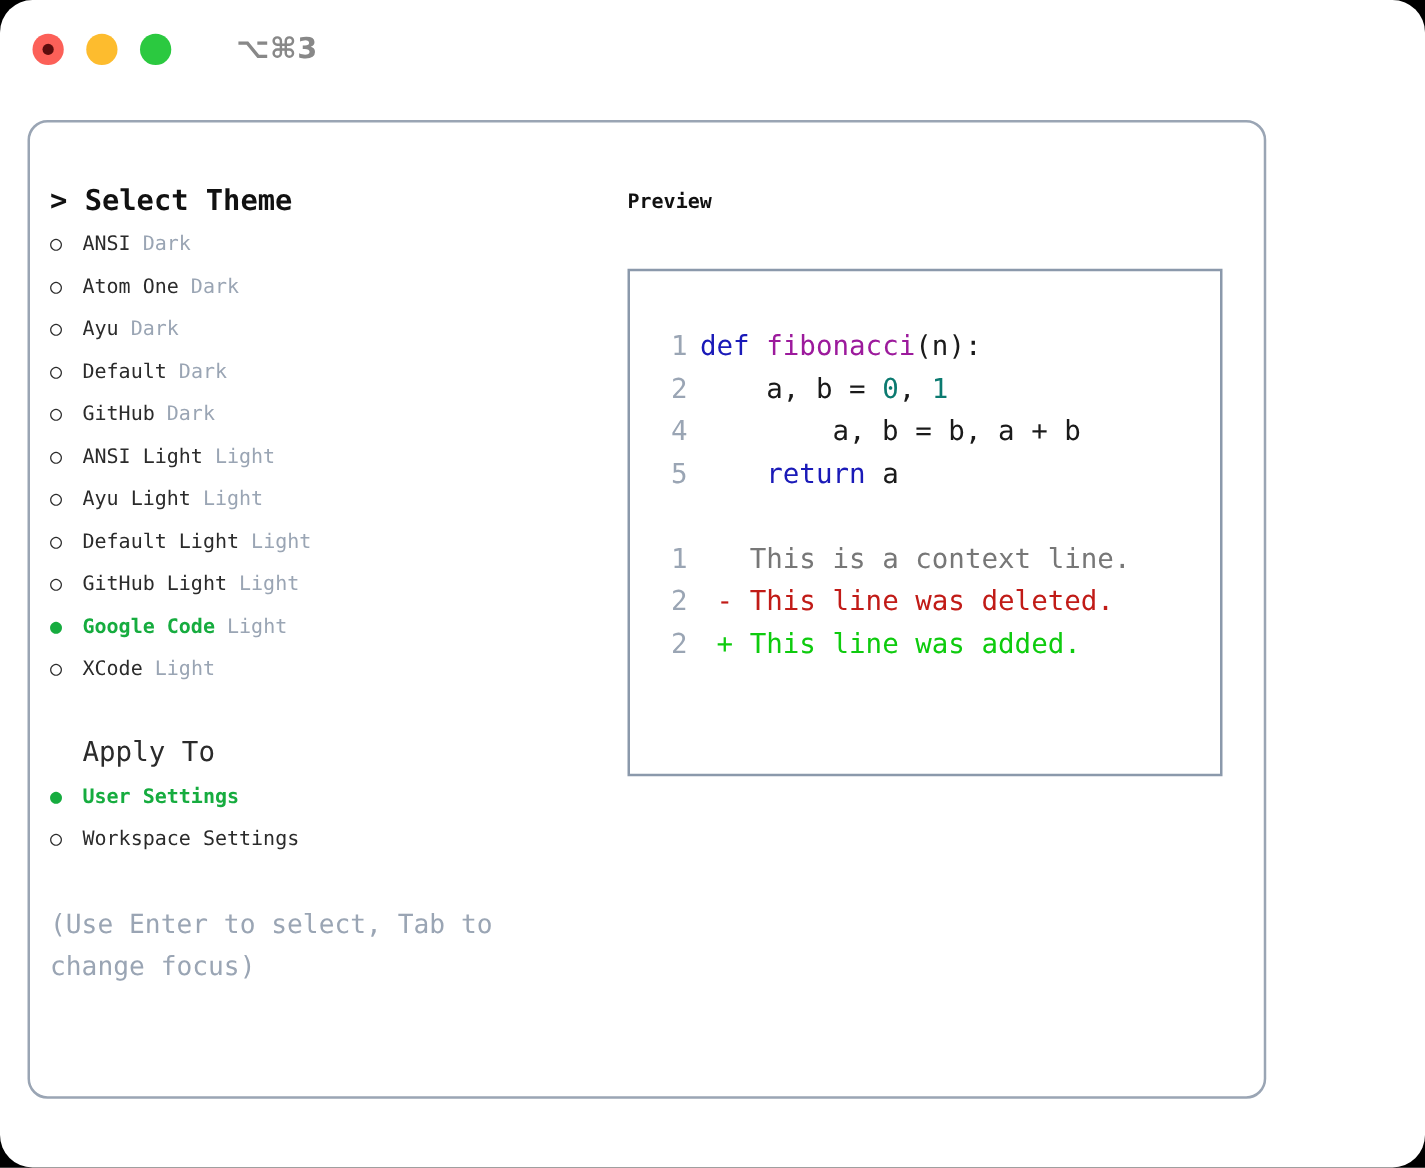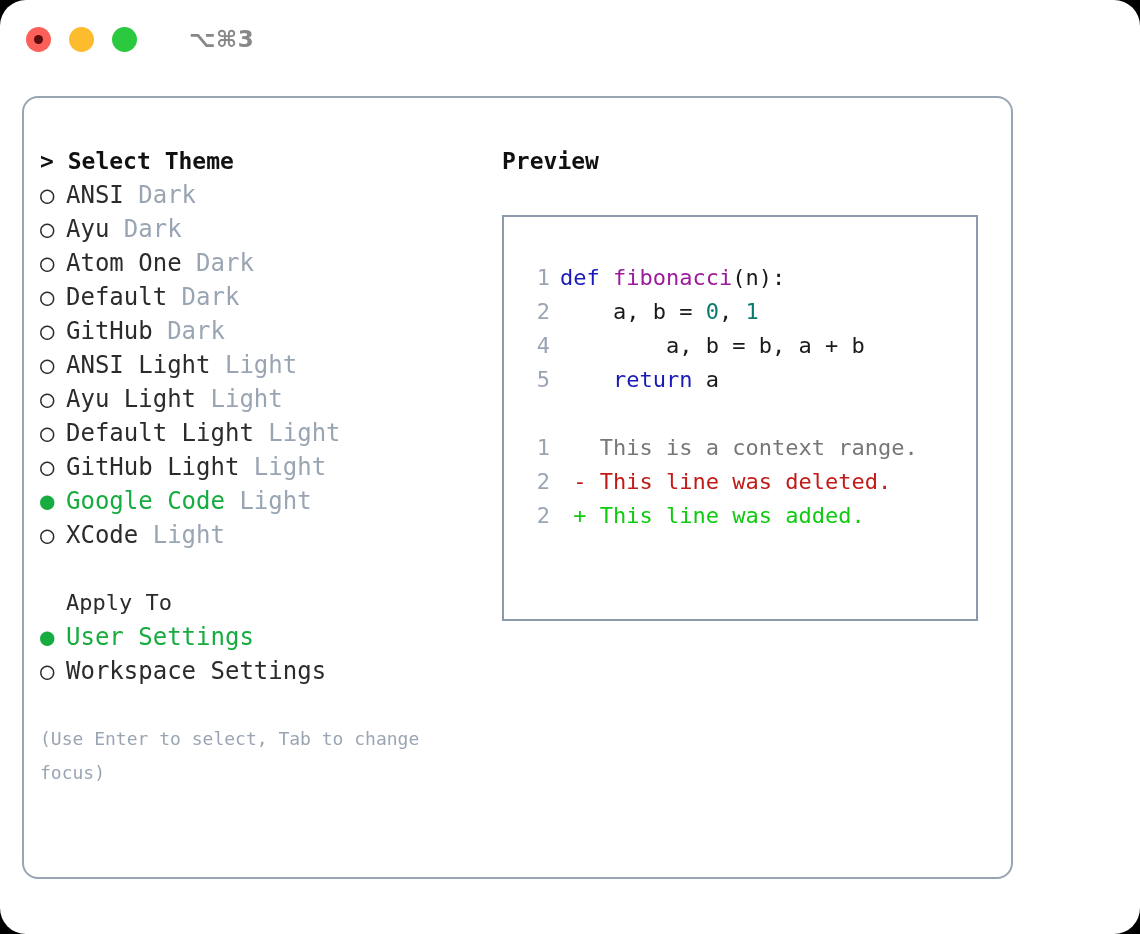--- a/index.html
+++ b/index.html
@@ -98,63 +98,63 @@
   }
   .header-row {
     font-size: 23px;
     font-weight: bold;
     color: #111111;
     line-height: 34px;
     white-space: pre;
     margin-bottom: 0px;
   }
   .opt-row {
-    font-size: 24px;
+    font-size: 16px;
     line-height: 34px;
     color: #2b2b2b;
     white-space: pre;
     display: block;
   }
   .bullet {
     display: inline-block;
     width: 26px;
     color: #2b2b2b;
   }
   .bullet.sel { color: #16ac3f; }
   .opt-label  { color: #2b2b2b; }
-  .opt-row.selected .opt-label { color: #16ac3f; }
+  .opt-row.selected .opt-label { color: #16ac3f; font-weight: bold; }
   .opt-suffix { color: #9aa5b4; }
 
   .section-head {
     font-size: 22px;
     line-height: 34px;
     color: #2b2b2b;
     white-space: pre;
     margin-top: 34px;
   }
   .section-head .bullet { color: transparent; }
 
   .hint {
     margin-top: 34px;
-    font-size: 18px;
+    font-size: 21px;
     line-height: 34px;
     color: #9aa5b4;
     width: 420px;
     white-space: pre-wrap;
   }
 
   
   .right-col {
     position: absolute;
     left: 478px;
     top: 46px;
     width: 490px;
   }
   .preview-title {
-    font-size: 23px;
+    font-size: 16px;
     font-weight: bold;
     color: #111111;
     line-height: 34px;
   }
   .preview-box {
     margin-top: 37px;
     width: 476px;
     height: 406px;
     border: 2px solid #8b99ab;
     background: #ffffff;
@@ -198,22 +198,22 @@
 
   <div class="panel">
     <div class="panel-inner">
 
       <div class="left-col">
 
         <div class="header-row"><span>&gt;</span><span> </span><span>Select Theme</span></div>
 
         <div id="theme-list">
             <div class="opt-row"><span class="bullet">○ </span><span class="opt-label">ANSI</span><span class="opt-suffix"> Dark</span></div>
+            <div class="opt-row"><span class="bullet">○ </span><span class="opt-label">Atom One</span><span class="opt-suffix"> Dark</span></div>
             <div class="opt-row"><span class="bullet">○ </span><span class="opt-label">Ayu</span><span class="opt-suffix"> Dark</span></div>
-            <div class="opt-row"><span class="bullet">○ </span><span class="opt-label">Atom One</span><span class="opt-suffix"> Dark</span></div>
             <div class="opt-row"><span class="bullet">○ </span><span class="opt-label">Default</span><span class="opt-suffix"> Dark</span></div>
             <div class="opt-row"><span class="bullet">○ </span><span class="opt-label">GitHub</span><span class="opt-suffix"> Dark</span></div>
             <div class="opt-row"><span class="bullet">○ </span><span class="opt-label">ANSI Light</span><span class="opt-suffix"> Light</span></div>
             <div class="opt-row"><span class="bullet">○ </span><span class="opt-label">Ayu Light</span><span class="opt-suffix"> Light</span></div>
             <div class="opt-row"><span class="bullet">○ </span><span class="opt-label">Default Light</span><span class="opt-suffix"> Light</span></div>
             <div class="opt-row"><span class="bullet">○ </span><span class="opt-label">GitHub Light</span><span class="opt-suffix"> Light</span></div>
             <div class="opt-row selected"><span class="bullet sel">● </span><span class="opt-label">Google Code</span><span class="opt-suffix"> Light</span></div>
             <div class="opt-row"><span class="bullet">○ </span><span class="opt-label">XCode</span><span class="opt-suffix"> Light</span></div>
           </div>
 
@@ -232,21 +232,21 @@
 
         <div class="preview-box">
           <div id="code-block">
               <div class="code-line"><span class="ln">1</span><span class="kw">def</span><span class="pl"> </span><span class="fn">fibonacci</span><span class="pl">(n):</span></div>
               <div class="code-line"><span class="ln">2</span><span class="pl">    a, b = </span><span class="num">0</span><span class="pl">, </span><span class="num">1</span></div>
               <div class="code-line"><span class="ln">4</span><span class="pl">        a, b = b, a + b</span></div>
               <div class="code-line"><span class="ln">5</span><span class="pl">    </span><span class="kw">return</span><span class="pl"> a</span></div>
             </div>
           <div class="diff-gap"></div>
           <div id="diff-block">
-              <div class="code-line"><span class="ln">1</span><span class="ctx">   </span><span class="ctx">This is a context range.</span></div>
+              <div class="code-line"><span class="ln">1</span><span class="ctx">   </span><span class="ctx">This is a context line.</span></div>
               <div class="code-line"><span class="ln">2</span><span class="del"> - </span><span class="del">This line was deleted.</span></div>
               <div class="code-line"><span class="ln">2</span><span class="add"> + </span><span class="add">This line was added.</span></div>
             </div>
         </div>
       </div>
 
     </div>
   </div>
 </div>
 

